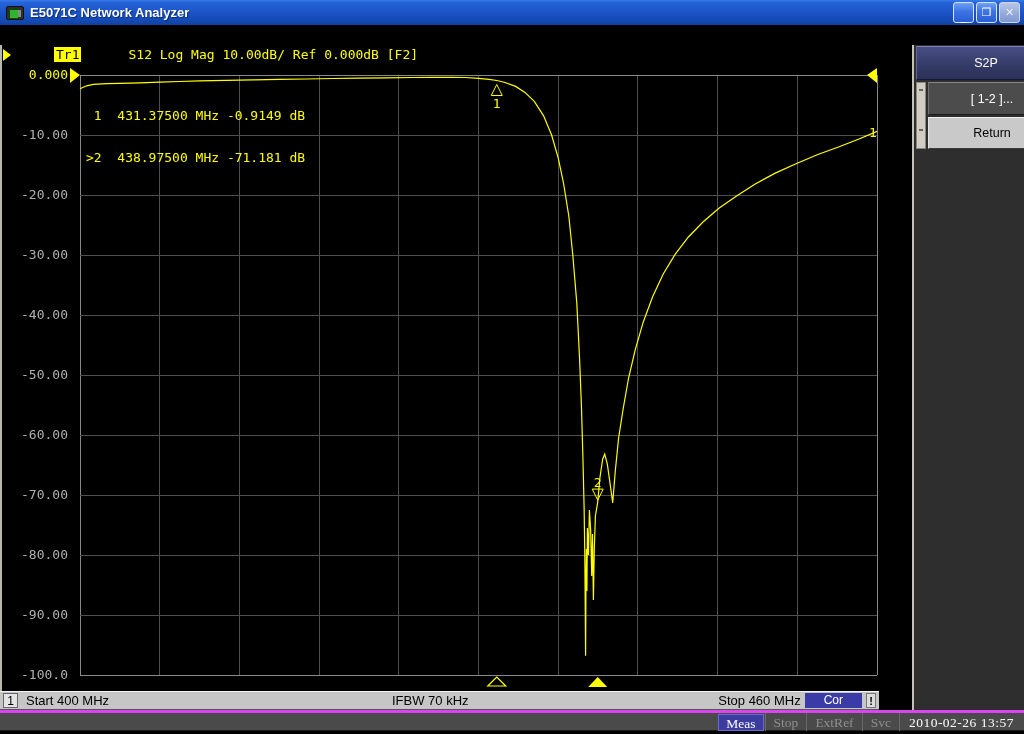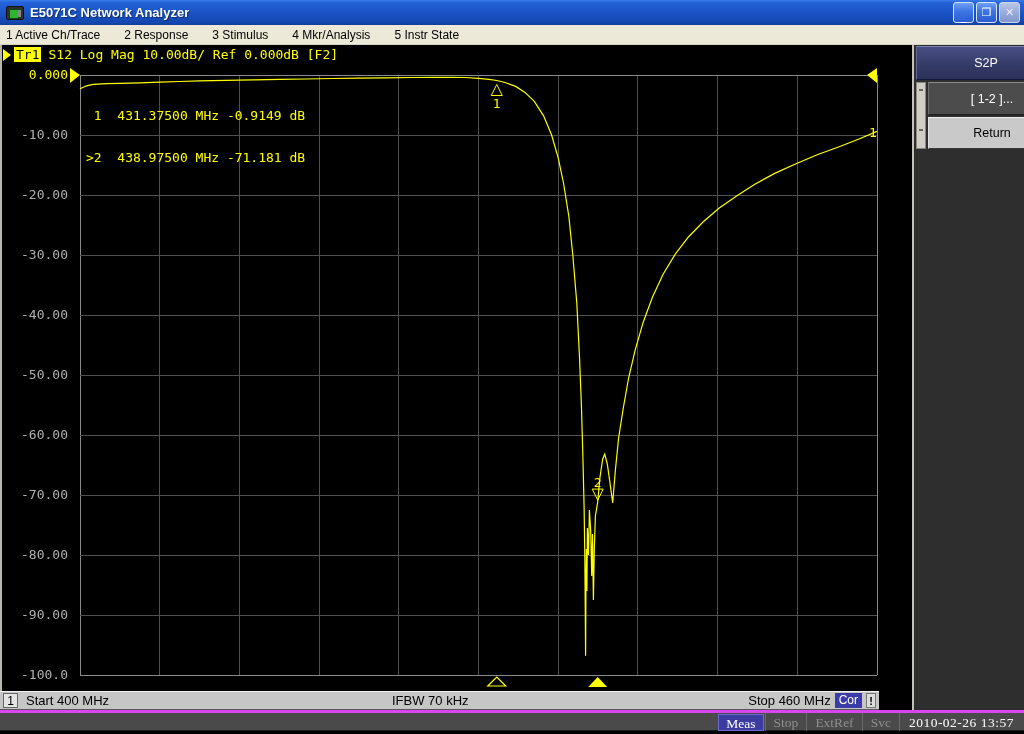--- a/index.html
+++ b/index.html
@@ -46,21 +46,21 @@
     background:#ece9d8; display:flex; align-items:center; gap:24px;
     padding:0 6px; font-size:12px; color:#000; border-bottom:1px solid #d8d4c4;
   }
   .menu-item { white-space:nowrap; }
   
   .main-area { position:absolute; left:0; top:45px; width:881px; height:646px; background:#000; }
   .left-edge { position:absolute; left:0; top:45px; width:2px; height:646px; background:#b9b6ac; }
   .mono { font-family:"DejaVu Sans Mono", monospace; }
   .trace-header {
     position:absolute; left:3px; top:47px; display:flex; align-items:center;
-    font-size:13px; color:#ffff00; white-space:pre;
+    font-size:13px; color:#ffff00; white-space:pre;gap:40px;
   }
   .tr-arrow {
     width:0; height:0; border-left:8px solid #ffff00;
     border-top:6px solid transparent; border-bottom:6px solid transparent; margin-right:3px;
   }
   .tr-badge { background:#ffff00; color:#000; padding:0 2px; margin-right:7px; }
   #ylabels { position:absolute; left:0; top:45px; width:72px; height:662px; }
   #ylabels div {
     position:absolute; right:4px; font-family:"DejaVu Sans Mono", monospace;
     font-size:13px; color:#b0b0b0; white-space:pre;
@@ -77,21 +77,21 @@
     background:#c6c6c6; border-top:1px solid #f2f2f2; border-bottom:1px solid #555;
     font-size:13px; color:#000; display:flex; align-items:center;
   }
   .chan-box {
     width:15px; height:15px; margin:0 8px 0 3px; background:#e4e4e4;
     border:1px solid #666; display:flex; align-items:center; justify-content:center;
     font-size:12px; flex:none;
   }
   .ifbw { position:absolute; left:392px; }
   .status-right { position:absolute; right:3px; display:flex; align-items:center; gap:4px; }
-  .cor-box { background:#3b3ba8; color:#fff; padding:0 4px; font-size:12px; height:15px; line-height:15px; }
+  .cor-box { background:#3b3ba8; color:#fff; padding:0 19px; font-size:12px; height:15px; line-height:15px; }
   .warn-box {
     background:#dcdcdc; border:1px solid #777; color:#000; width:10px; height:15px;
     font-size:11px; text-align:center; line-height:14px; font-weight:bold;
   }
   
   .right-panel {
     position:absolute; left:881px; top:45px; width:143px; height:665px; background:#2e2e2e;
     border-left:2px solid #c4c1b8;
     margin-left:31px;
   }
@@ -143,27 +143,20 @@
         </div>
       <div class="winbtn">
           <span>❐</span>
         </div>
       <div class="winbtn close">
           <span>✕</span>
         </div>
     </div>
   </div>
 
-  <div class="menubar">
-    <span class="menu-item">1 Active Ch/Trace</span>
-    <span class="menu-item">2 Response</span>
-    <span class="menu-item">3 Stimulus</span>
-    <span class="menu-item">4 Mkr/Analysis</span>
-    <span class="menu-item">5 Instr State</span>
-  </div>
 
   <div class="main-area"></div>
   <div class="left-edge"></div>
 
   <svg id="plot-svg" width="881" height="646" viewBox="0 45 881 646">
       <line x1="80" y1="75" x2="80" y2="675" stroke="#8a8a8a" stroke-width="1" shape-rendering="crispEdges"></line>
       <line x1="159.7" y1="75" x2="159.7" y2="675" stroke="#4f4f4f" stroke-width="1" shape-rendering="crispEdges"></line>
       <line x1="239.4" y1="75" x2="239.4" y2="675" stroke="#4f4f4f" stroke-width="1" shape-rendering="crispEdges"></line>
       <line x1="319.1" y1="75" x2="319.1" y2="675" stroke="#4f4f4f" stroke-width="1" shape-rendering="crispEdges"></line>
       <line x1="398.8" y1="75" x2="398.8" y2="675" stroke="#4f4f4f" stroke-width="1" shape-rendering="crispEdges"></line>

